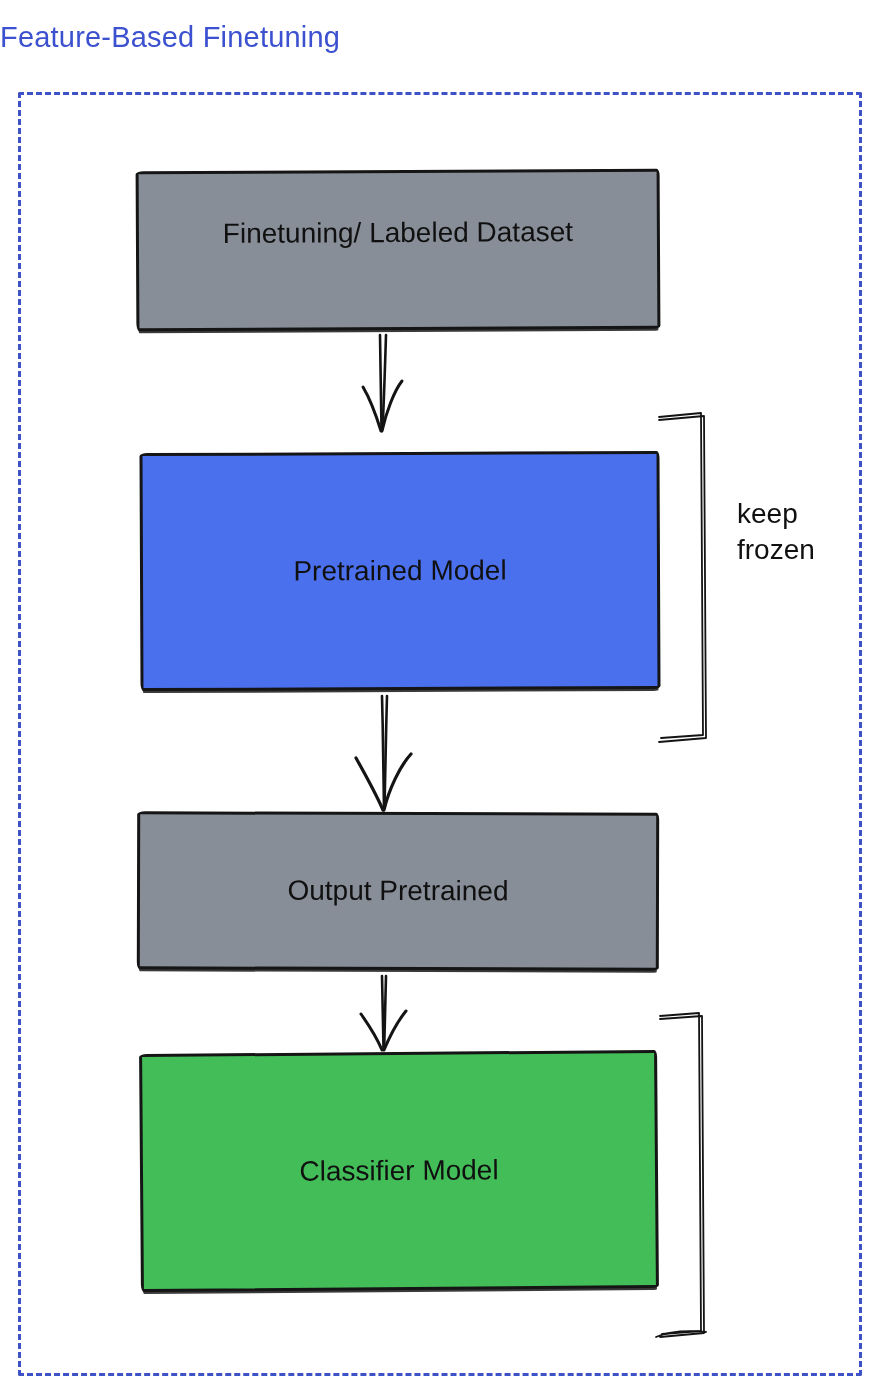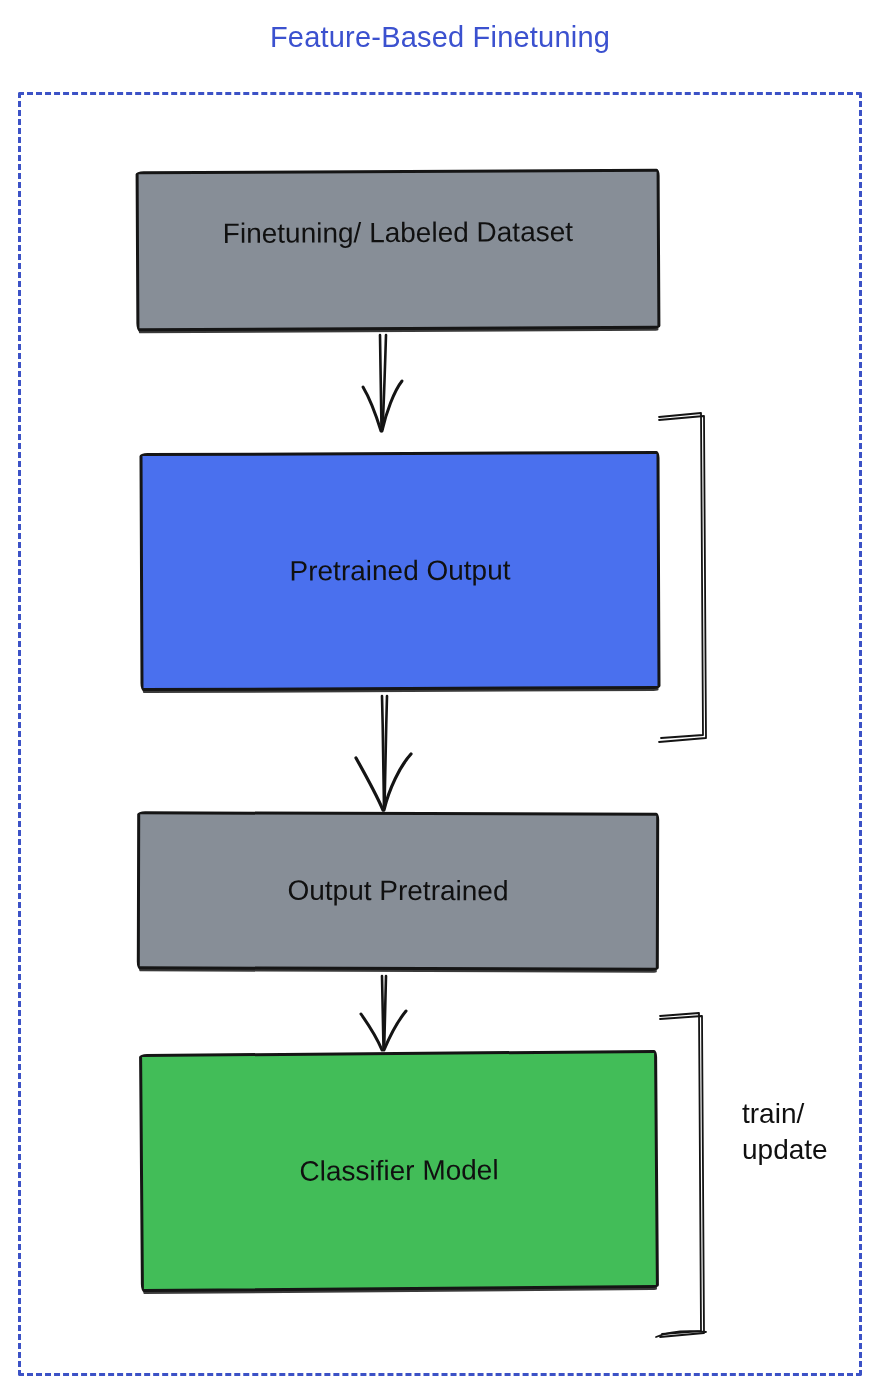--- a/index.html
+++ b/index.html
@@ -5,21 +5,21 @@
   html,body{margin:0;padding:0;background:#ffffff;}
   .stage{
     position:relative;
     width:880px;height:1393px;
     background:#ffffff;
     font-family:"Liberation Sans", sans-serif;
     overflow:hidden;
   }
   .title{
     position:absolute;left:0;top:21px;width:100%;
-    text-align:center;
+    text-align:left;
     font-size:29px;font-weight:400;
     color:var(--title,#3b51cf);
     letter-spacing:0.2px;
   }
   .frame{
     position:absolute;left:18px;top:92px;
     width:838px;height:1278px;
     border:3px dashed var(--frame-border,#3c52c6);
     border-radius:2px;
   }
@@ -58,21 +58,21 @@
 
   <div class="title">Feature-Based Finetuning</div>
 
   <div class="frame"></div>
 
   <div class="box box-gray" id="box1">
     <span>Finetuning/ Labeled Dataset</span>
   </div>
 
   <div class="box box-blue" id="box2">
-    <span>Pretrained Output</span>
+    <span>Pretrained Model</span>
   </div>
 
   <div class="box box-gray" id="box3">
     <span>Output Pretrained</span>
   </div>
 
   <div class="box box-green" id="box4">
     <span>Classifier Model</span>
   </div>
 
@@ -101,19 +101,19 @@
     <polyline points="4,13 46,9 48,331 6,334" stroke-width="1.8"></polyline>
     <polyline points="4,16 49,12 51,334 4,338" stroke-width="1.8"></polyline>
   </svg>
 
   <svg class="sketch" style="left:652px;top:1003px;" width="62" height="340" aria-hidden="true">
     <polyline points="8,13 47,10 49,328 10,331" stroke-width="1.8"></polyline>
     <polyline points="8,16 50,13 52,330 8,334" stroke-width="1.8"></polyline>
     <path d="M4,334 C18,328 34,327 54,329" stroke-width="1.8"></path>
   </svg>
 
+  <div class="side-label" id="label-keep-frozen">
+    <div>keep</div>
+    <div>frozen</div>
+  </div>
 
-  <div class="side-label" id="label-train-update">
-    <div>train/</div>
-    <div>update</div>
-  </div>
 
 </div>
 
 </body></html>

